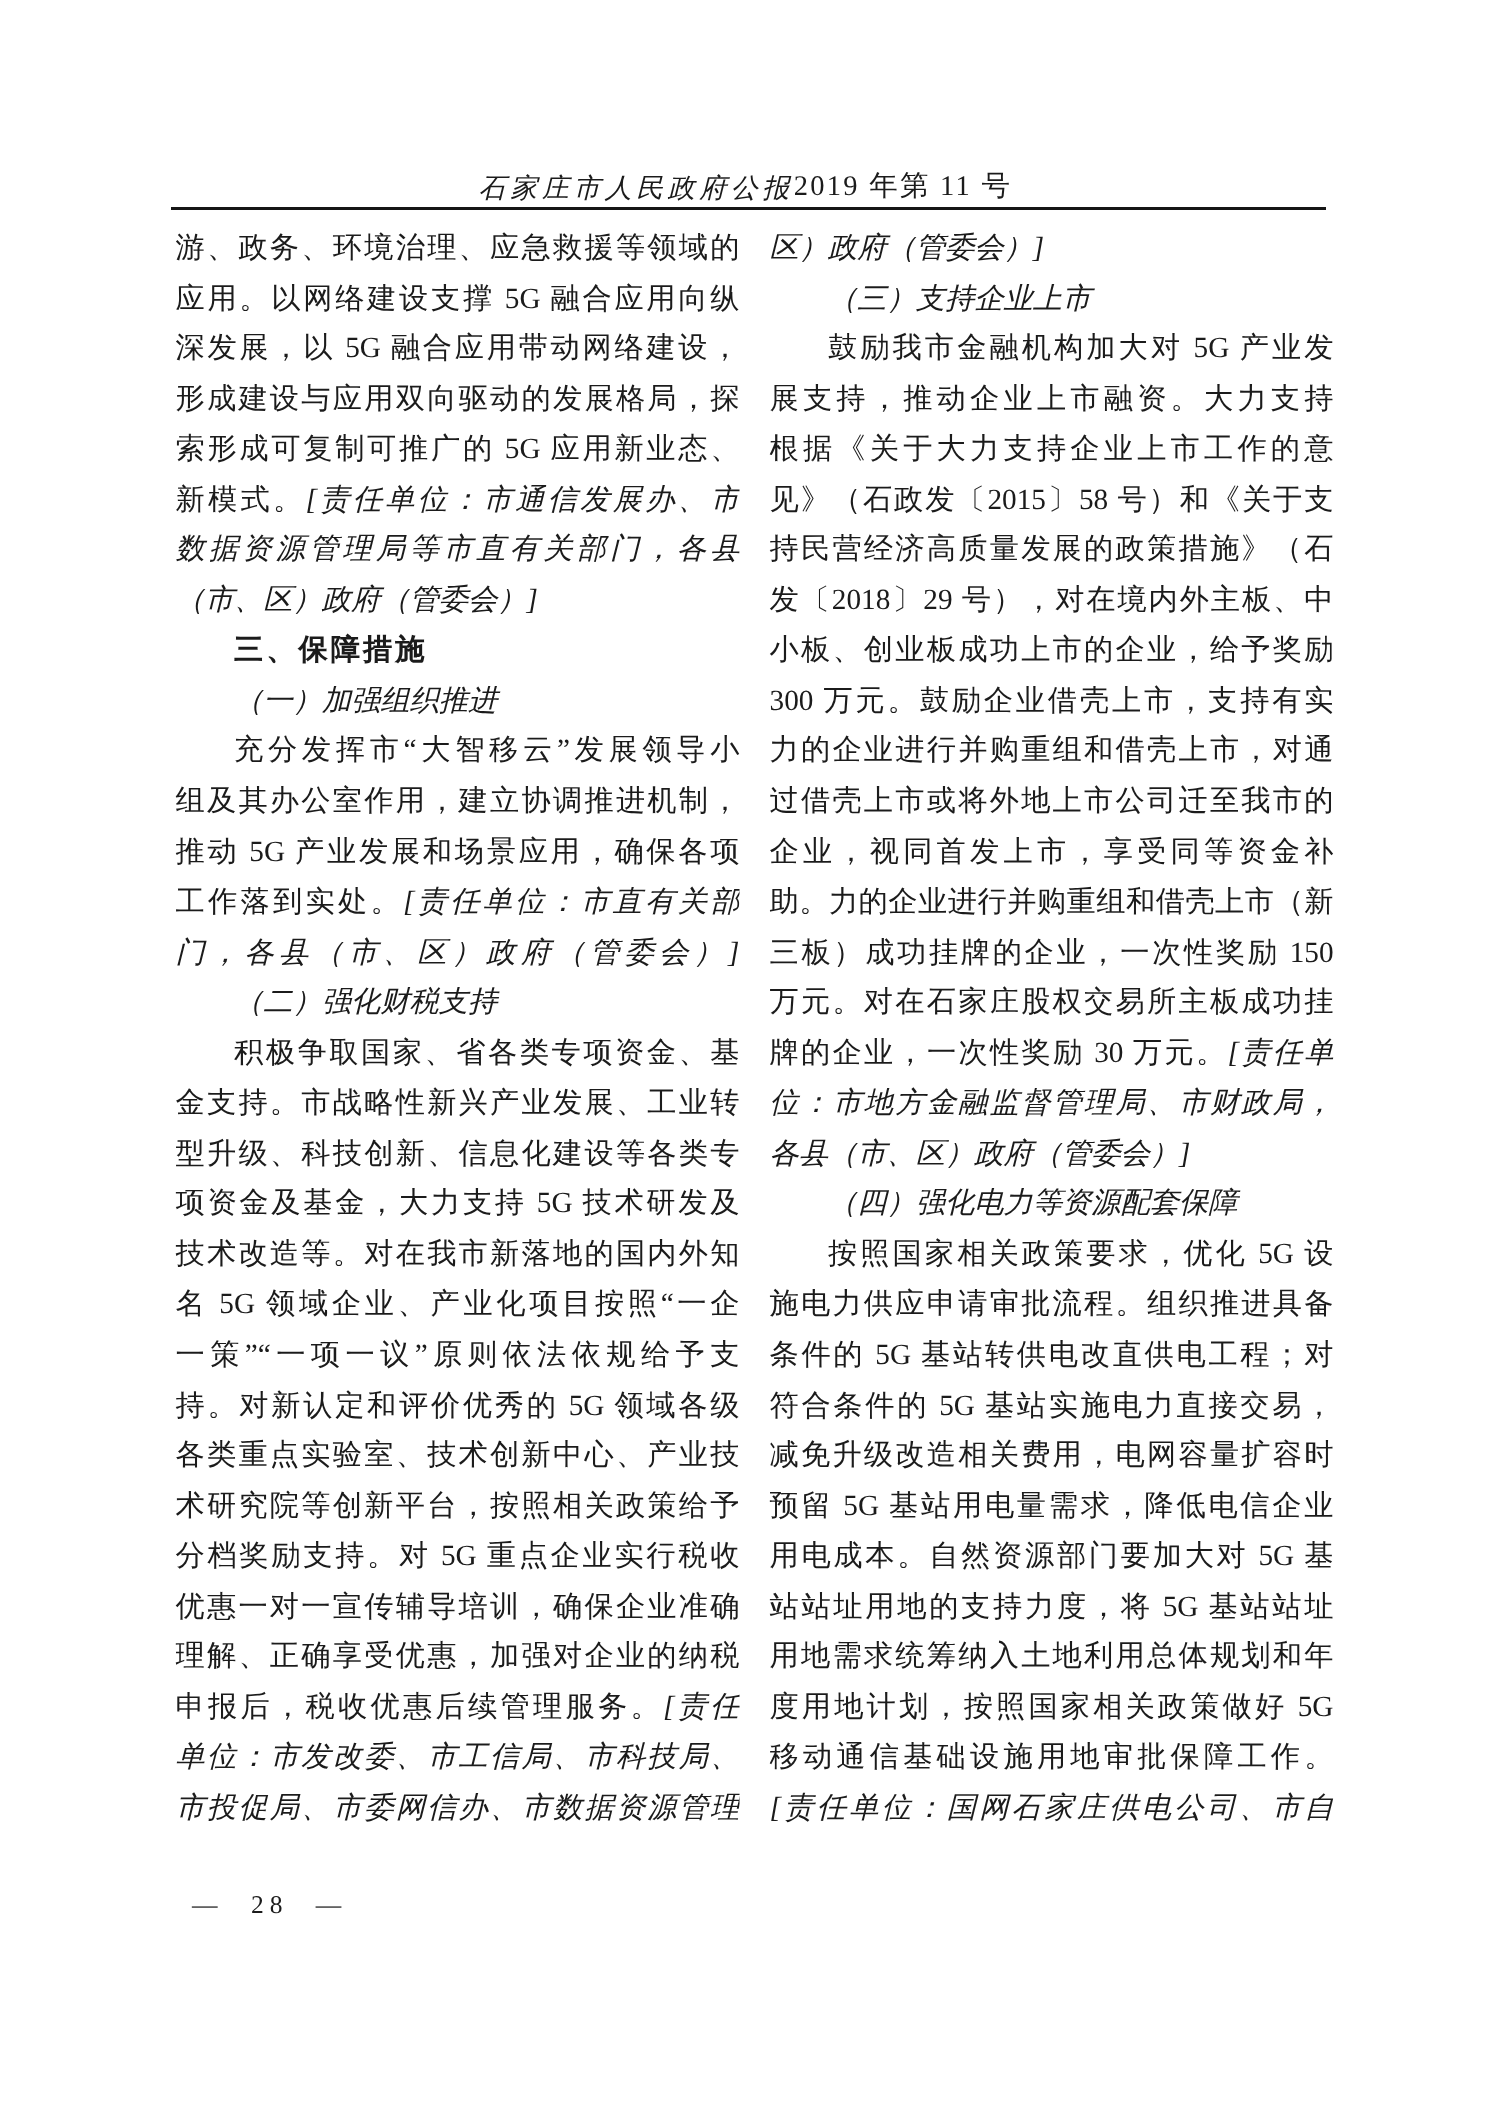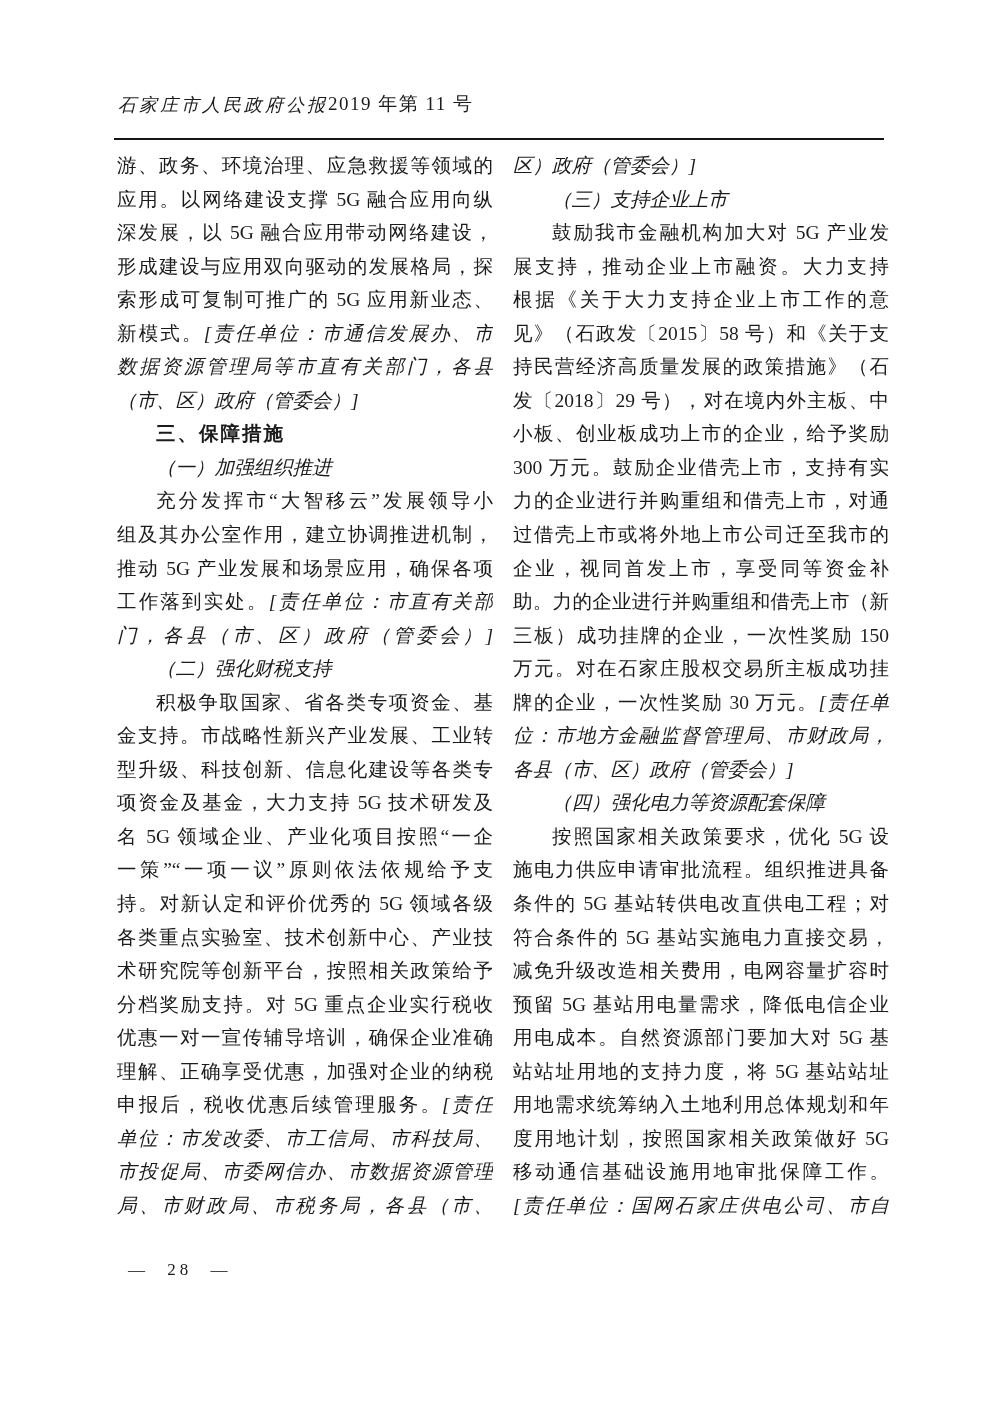--- a/index.html
+++ b/index.html
@@ -13,25 +13,25 @@
     font-family: "Liberation Serif", "DejaVu Serif", serif;
   }
   
   .header {
     position: absolute;
     left: 114px;
     top: 108px;
     width: 770px;
     height: 32px;
     display: flex;
-    justify-content: flex-start;
+    justify-content: center;
     align-items: flex-end;
     border-bottom: 2.5px solid #161616;
     box-sizing: border-box;
-    padding-bottom: 21px;
+    padding-bottom: 1px;
   }
   .h-left {
     font-size: 18px;
     font-style: italic;
     letter-spacing: 3px;
     padding-left: 4px;
   }
   .h-right {
     font-size: 19px;
     letter-spacing: 1.5px;
@@ -97,32 +97,32 @@
         <div class="line indent fill"><span class="f-s">充分发挥市“大智移云”发展领导小</span></div>
         <div class="line fill"><span class="f-s">组及其办公室作用，建立协调推进机制，</span></div>
         <div class="line fill"><span class="f-s">推动 5G 产业发展和场景应用，确保各项</span></div>
         <div class="line fill"><span class="f-s">工作落到实处。</span><span class="f-k">[责任单位：市直有关部</span></div>
         <div class="line fill"><span class="f-k">门，各县（市、区）政府（管委会）]</span></div>
         <div class="line indent"><span class="f-k">（二）强化财税支持</span></div>
         <div class="line indent fill"><span class="f-s">积极争取国家、省各类专项资金、基</span></div>
         <div class="line fill"><span class="f-s">金支持。市战略性新兴产业发展、工业转</span></div>
         <div class="line fill"><span class="f-s">型升级、科技创新、信息化建设等各类专</span></div>
         <div class="line fill"><span class="f-s">项资金及基金，大力支持 5G 技术研发及</span></div>
+        <div class="line fill"><span class="f-s">技术改造等。对在我市新落地的国内外知</span></div>
         <div class="line fill"><span class="f-s">名 5G 领域企业、产业化项目按照“一企</span></div>
         <div class="line fill"><span class="f-s">一策”“一项一议”原则依法依规给予支</span></div>
         <div class="line fill"><span class="f-s">持。对新认定和评价优秀的 5G 领域各级</span></div>
         <div class="line fill"><span class="f-s">各类重点实验室、技术创新中心、产业技</span></div>
         <div class="line fill"><span class="f-s">术研究院等创新平台，按照相关政策给予</span></div>
         <div class="line fill"><span class="f-s">分档奖励支持。对 5G 重点企业实行税收</span></div>
         <div class="line fill"><span class="f-s">优惠一对一宣传辅导培训，确保企业准确</span></div>
         <div class="line fill"><span class="f-s">理解、正确享受优惠，加强对企业的纳税</span></div>
         <div class="line fill"><span class="f-s">申报后，税收优惠后续管理服务。</span><span class="f-k">[责任</span></div>
         <div class="line fill"><span class="f-k">单位：市发改委、市工信局、市科技局、</span></div>
         <div class="line fill"><span class="f-k">市投促局、市委网信办、市数据资源管理</span></div>
-        <div class="line fill"><span class="f-k">局、市财政局、市税务局，各县（市、</span></div>
       </div>
     <div class="col">
         <div class="line"><span class="f-k">区）政府（管委会）]</span></div>
         <div class="line indent"><span class="f-k">（三）支持企业上市</span></div>
         <div class="line indent fill"><span class="f-s">鼓励我市金融机构加大对 5G 产业发</span></div>
         <div class="line fill"><span class="f-s">展支持，推动企业上市融资。大力支持</span></div>
         <div class="line fill"><span class="f-s">根据《关于大力支持企业上市工作的意</span></div>
         <div class="line fill"><span class="f-s">见》（石政发〔2015〕58 号）和《关于支</span></div>
         <div class="line fill"><span class="f-s">持民营经济高质量发展的政策措施》（石</span></div>
         <div class="line fill"><span class="f-s">发〔2018〕29 号），对在境内外主板、中</span></div>

